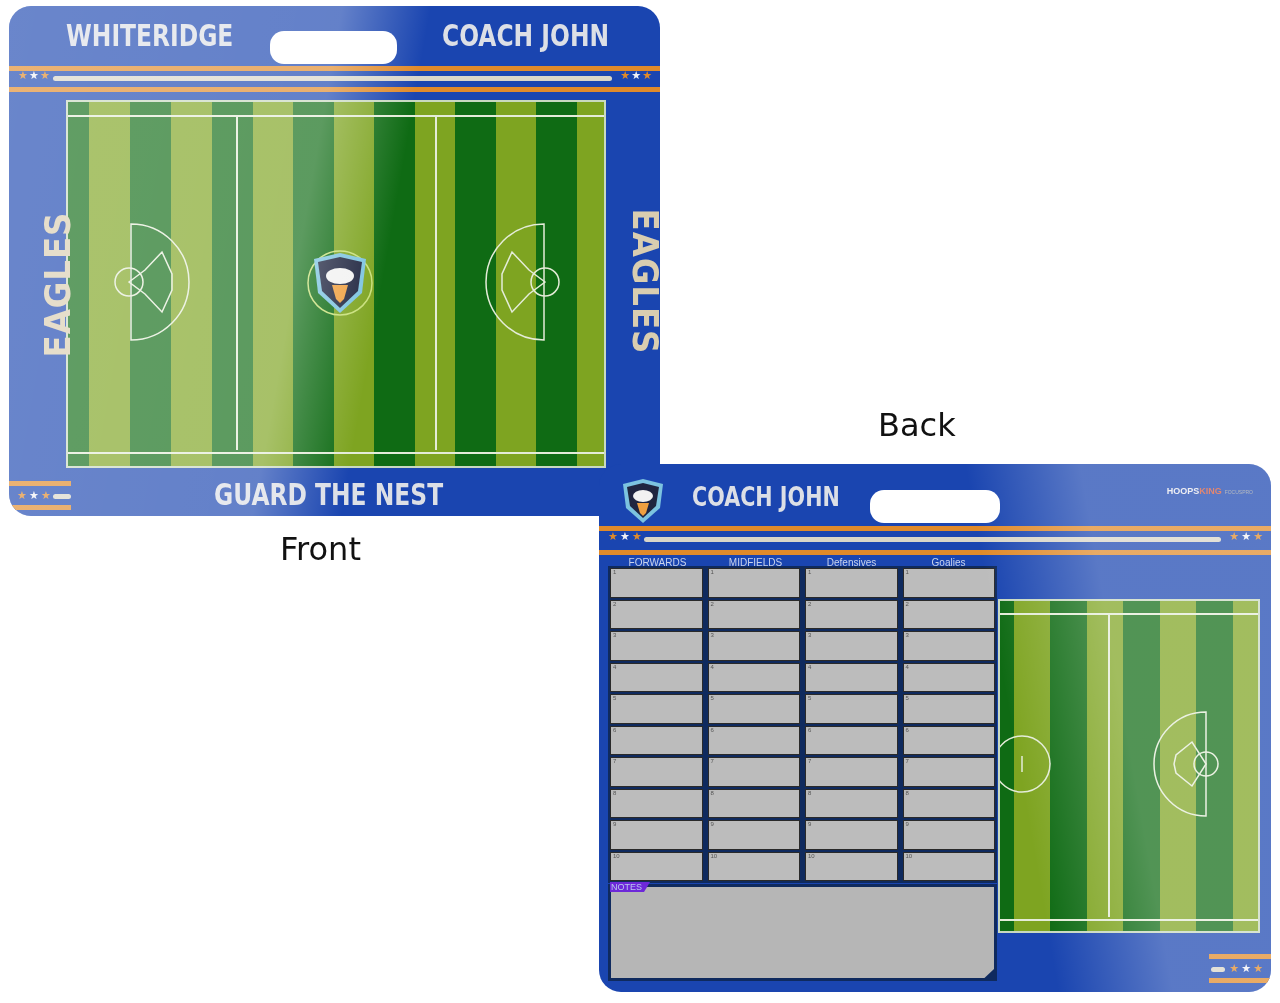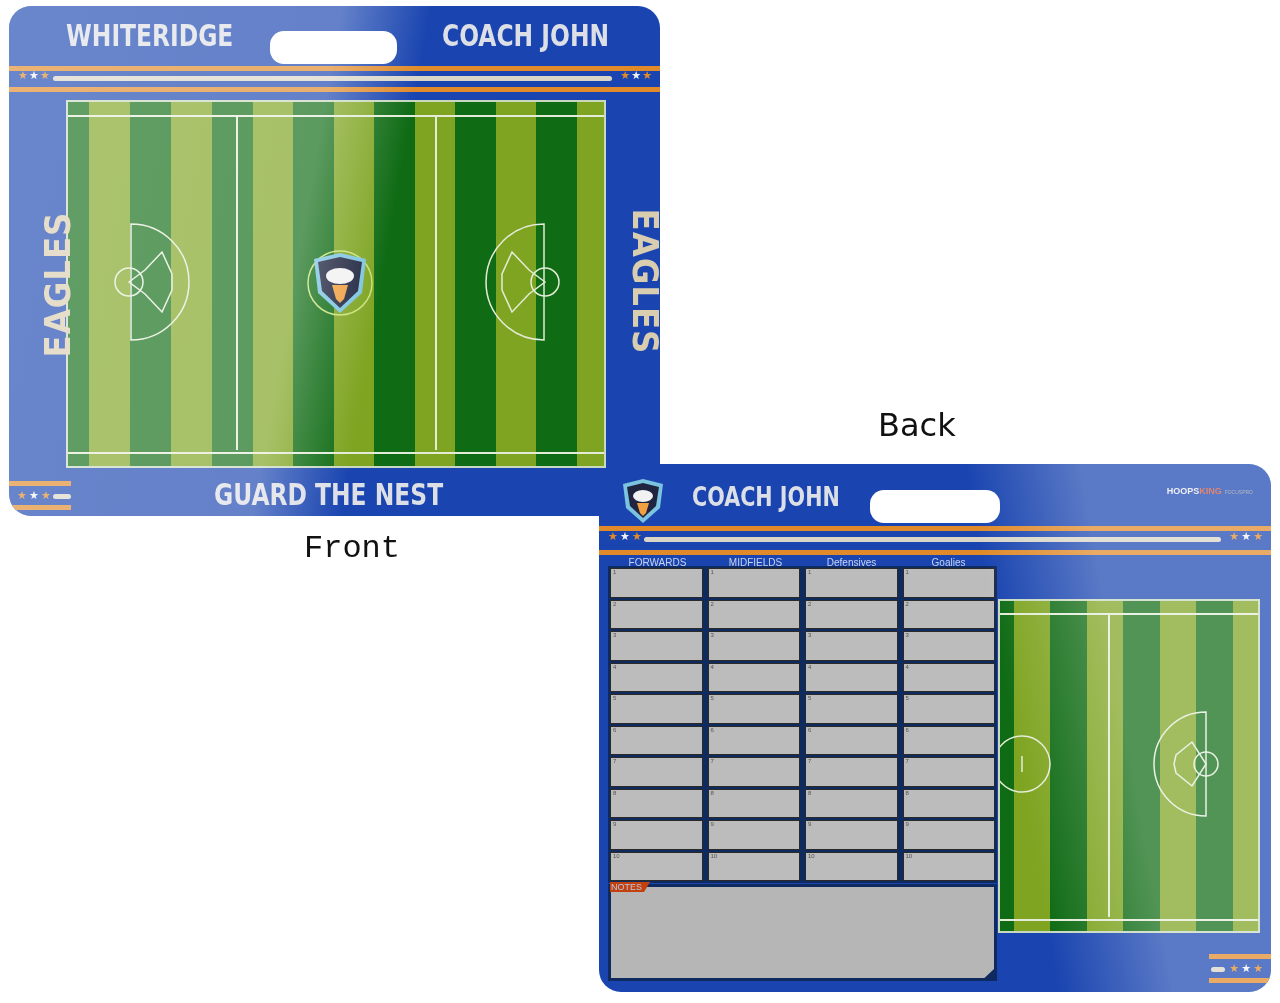--- a/index.html
+++ b/index.html
@@ -33,21 +33,21 @@
 
   .caption { position: absolute; font-family: "DejaVu Sans", sans-serif; font-size: 32px; color: #111; }
 
   .grid-header { position: absolute; font-size: 10px; color: #c9d3ec; text-align: center; font-family: "Liberation Sans", sans-serif; }
   .roster { position: absolute; left: 9px; top: 102px; width: 389px; background: #0f2a5e; padding: 2px; display: grid; grid-template-columns: repeat(4, 1fr); column-gap: 5px; row-gap: 2px; }
   .cell { background: #bcbcbc; height: 29.5px; border: 1px solid #2a2a2a; position: relative; }
   .cell span { position: absolute; left: 2px; top: 0px; font-size: 6px; color: #555; font-family: "Liberation Sans", sans-serif; }
 
   .notes { position: absolute; left: 9px; top: 420px; width: 389px; height: 97px; background: #0f2a5e; padding: 3px; }
   .notes-box { position: absolute; left: 3px; top: 3px; right: 3px; bottom: 3px; background: #b6b6b6; clip-path: polygon(0 0, 100% 0, 100% 90%, 97.5% 100%, 0 100%); }
-  .notes-label { position: absolute; left: 2px; top: -2px; background: #c2410c; color: #b9c8ec; font-size: 9px; padding: 0 8px 0 1px; clip-path: polygon(0 0, 100% 0, 85% 100%, 0 100%); font-family: "Liberation Sans", sans-serif; z-index: 2; }
+  .notes-label { position: absolute; left: 2px; top: -2px; background: #6d28d9; color: #b9c8ec; font-size: 9px; padding: 0 8px 0 1px; clip-path: polygon(0 0, 100% 0, 85% 100%, 0 100%); font-family: "Liberation Sans", sans-serif; z-index: 2; }
 
   .logo { position: absolute; }
   .hk-logo { position: absolute; right: 18px; top: 22px; font-size: 9px; font-weight: bold; font-family: "Liberation Sans", sans-serif; }
   .hk-logo .a { color: #e8e8ee; }
   .hk-logo .b { color: #d8593a; }
   .hk-logo .c { color: #9aa0a8; font-size: 5px; font-weight: normal; margin-left: 3px; }
 </style>
 </head>
 <body>
 
@@ -121,21 +121,21 @@
       <span class="star w" style="left:20px; top:8px;">★</span>
       <span class="star o" style="left:32px; top:8px;">★</span>
     <div style="position:absolute; left:44px; top:13px; width:18px; height:5px; background:#d9d6c8; border-radius:3px;"></div>
     <div style="position:absolute; left:0; top:24px; width:62px; height:5px; background:#e08a2a;"></div>
   </div>
 
   <div class="title-text" style="left:205px; top:474px; font-size:26px;">GUARD THE NEST</div>
   <div class="glare"></div>
 </div>
 
-<div class="caption" style="left:304px; top:530px;font-family:Liberation Mono, monospace;">Front</div>
+<div class="caption" style="left:280px; top:530px;">Front</div>
 <div class="caption" style="left:878px; top:406px;">Back</div>
 
 <div class="board back">
   <div class="logo" style="left:22px; top:14px;">
     <svg width="44" height="46" viewBox="0 0 44 46">
       <path d="M2 6 L22 1 L42 6 L39 30 L22 45 L5 30 Z" fill="#7cc3e0"></path>
       <path d="M6 9 L22 5 L38 9 L35 28 L22 40 L9 28 Z" fill="#1f2540"></path>
       <ellipse cx="22" cy="18" rx="10" ry="6" fill="#f2f2f2"></ellipse>
       <path d="M16 25 L28 25 L25 35 L22 38 L19 35 Z" fill="#f0a040"></path>
     </svg>

